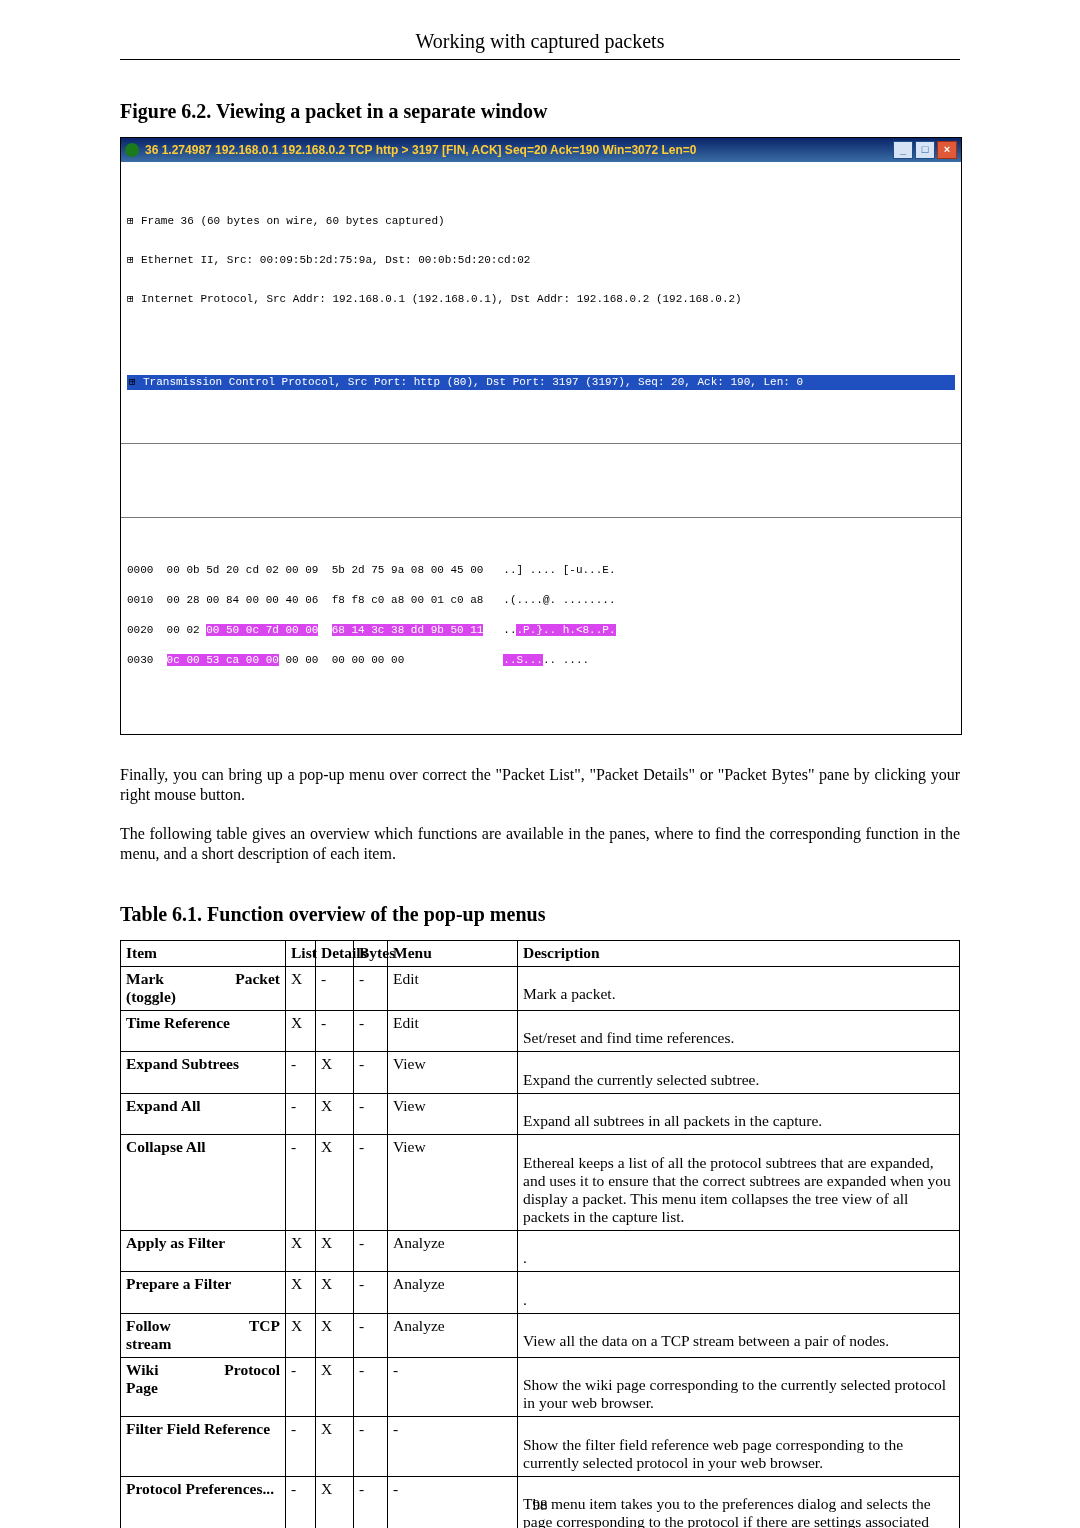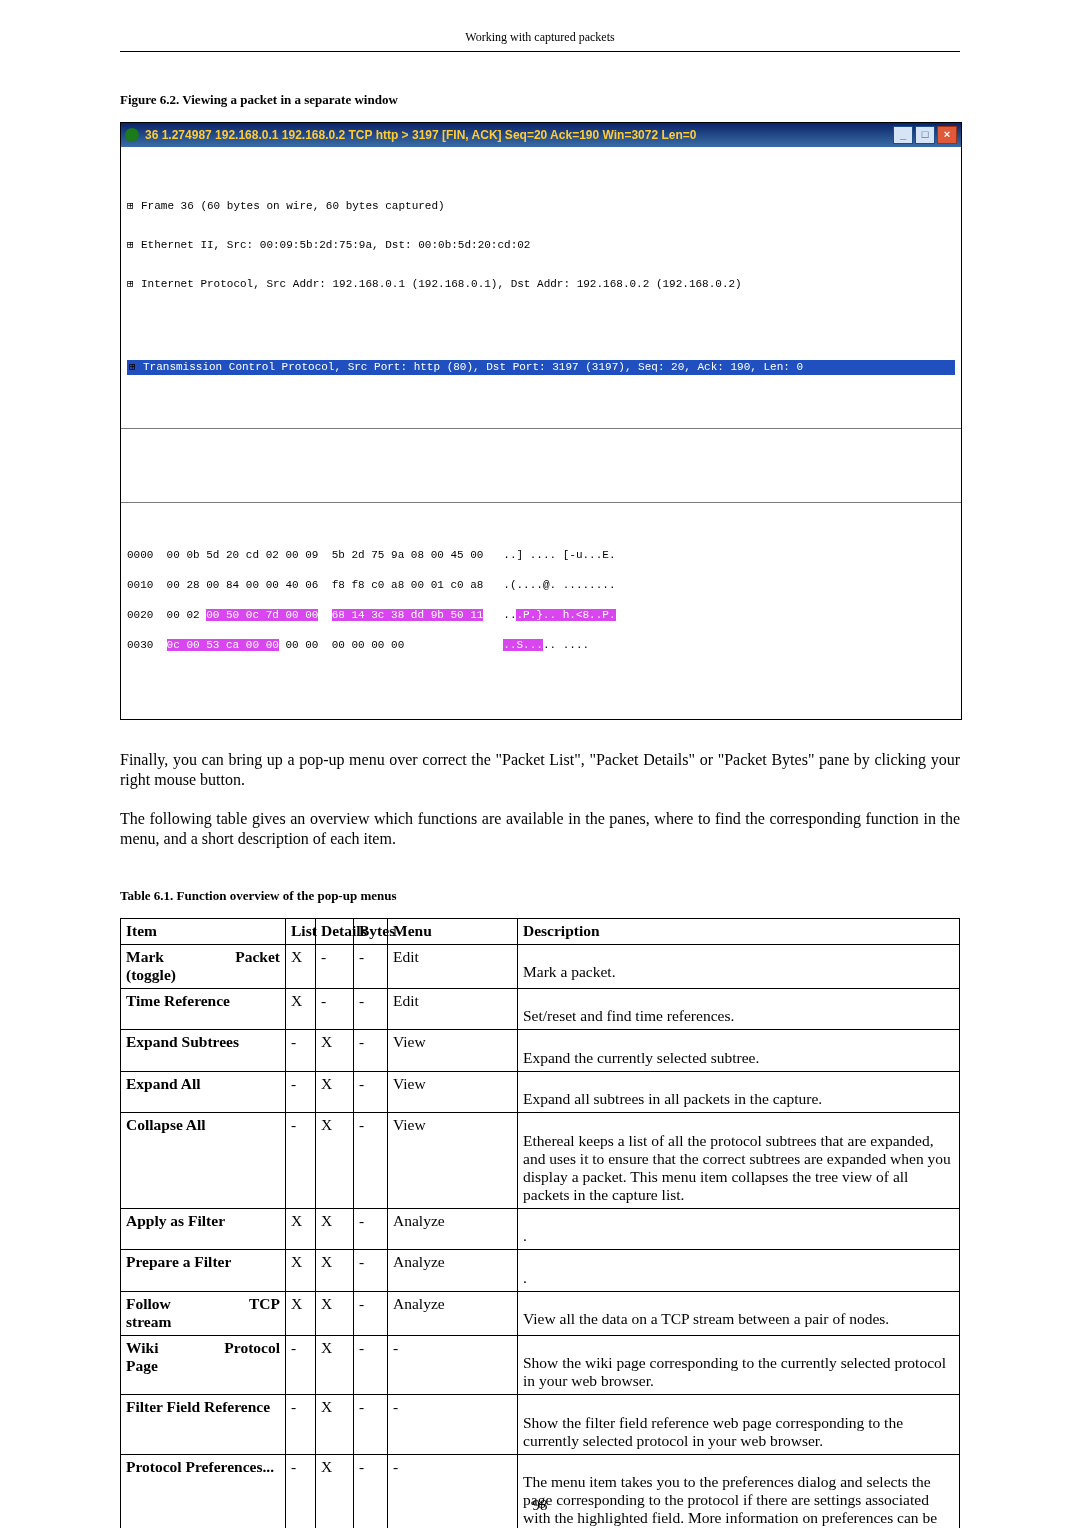--- a/index.html
+++ b/index.html
@@ -12,31 +12,31 @@
   }
   .page {
     width: 1080px;
     height: 1528px;
     position: relative;
     box-sizing: border-box;
     padding: 30px 120px 0 120px;
   }
   .running-head {
     text-align: center;
-    font-size: 12px;
+    font-size: 20px;
     padding-bottom: 6px;
   }
   .head-rule {
     border: none;
     border-top: 1.5px solid #000;
     margin: 0 0 40px 0;
   }
   .fig-caption, .tbl-caption {
     font-weight: bold;
-    font-size: 13px;
+    font-size: 20px;
     margin-bottom: 14px;
   }
 
   
   .shot-wrap {
     border: 1px solid #000;
     width: 100%;
     background: #fff;
     margin-bottom: 30px;
   }

